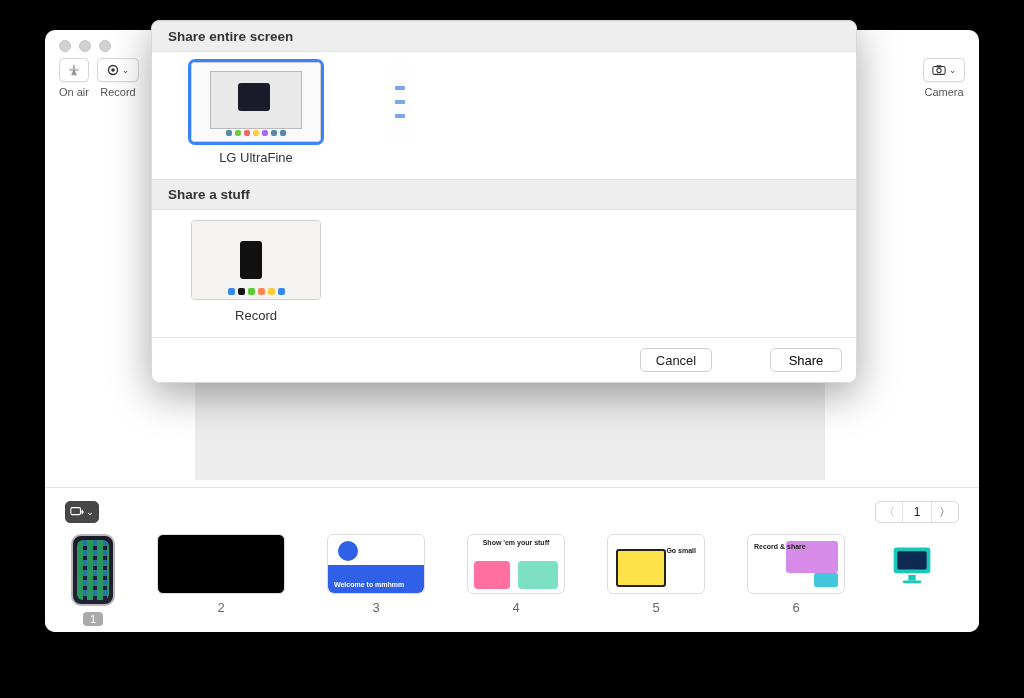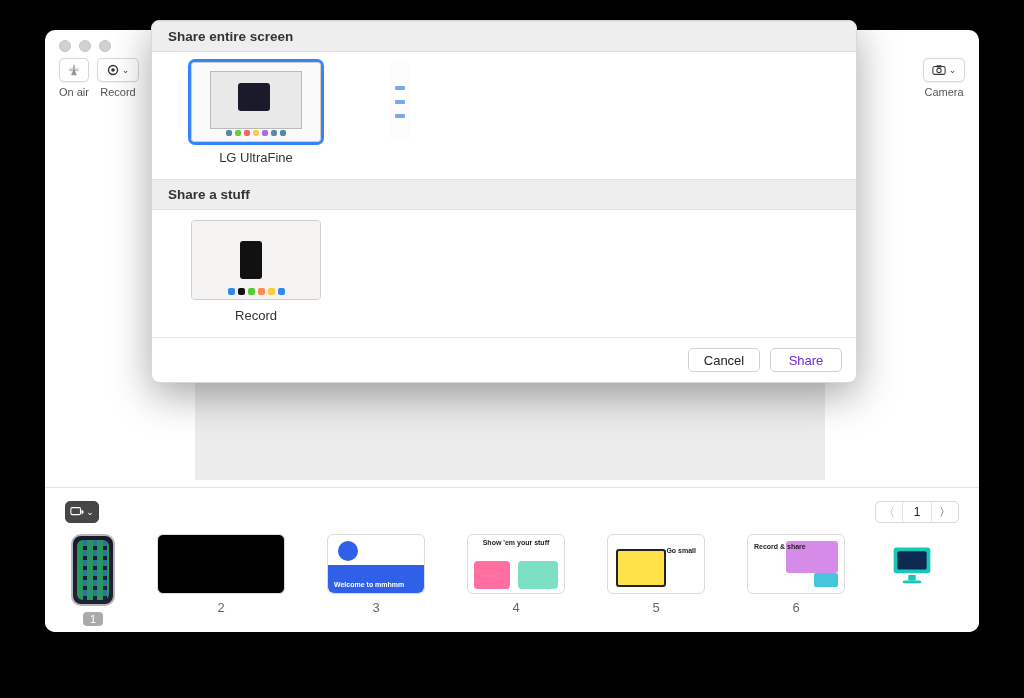--- a/index.html
+++ b/index.html
@@ -180,22 +180,23 @@
     padding: 10px 14px;
     display: flex; justify-content: flex-end; gap: 10px;
   }
   .mac-btn {
     min-width: 72px; height: 24px;
     border: 1px solid #cfcfcf; border-radius: 5px;
     background: #fff;
     font-size: 13px;
     display: flex; align-items: center; justify-content: center;
     color: #222;
-  }
-  .mac-btn.disabled { color: #6d28d9; }
+    margin-left: 48px;
+  }
+  .mac-btn.disabled { color: #000000; }
   
   .pv-desktop {
     width: 100%; height: 100%;
     background:#fafafa;
     position:relative;
   }
   .pv-desktop::before{
     content:""; position:absolute; left:18px; top:8px; width:90px; height:56px;
     border:1px solid #bbb; background:#e9e9e9;
   }

